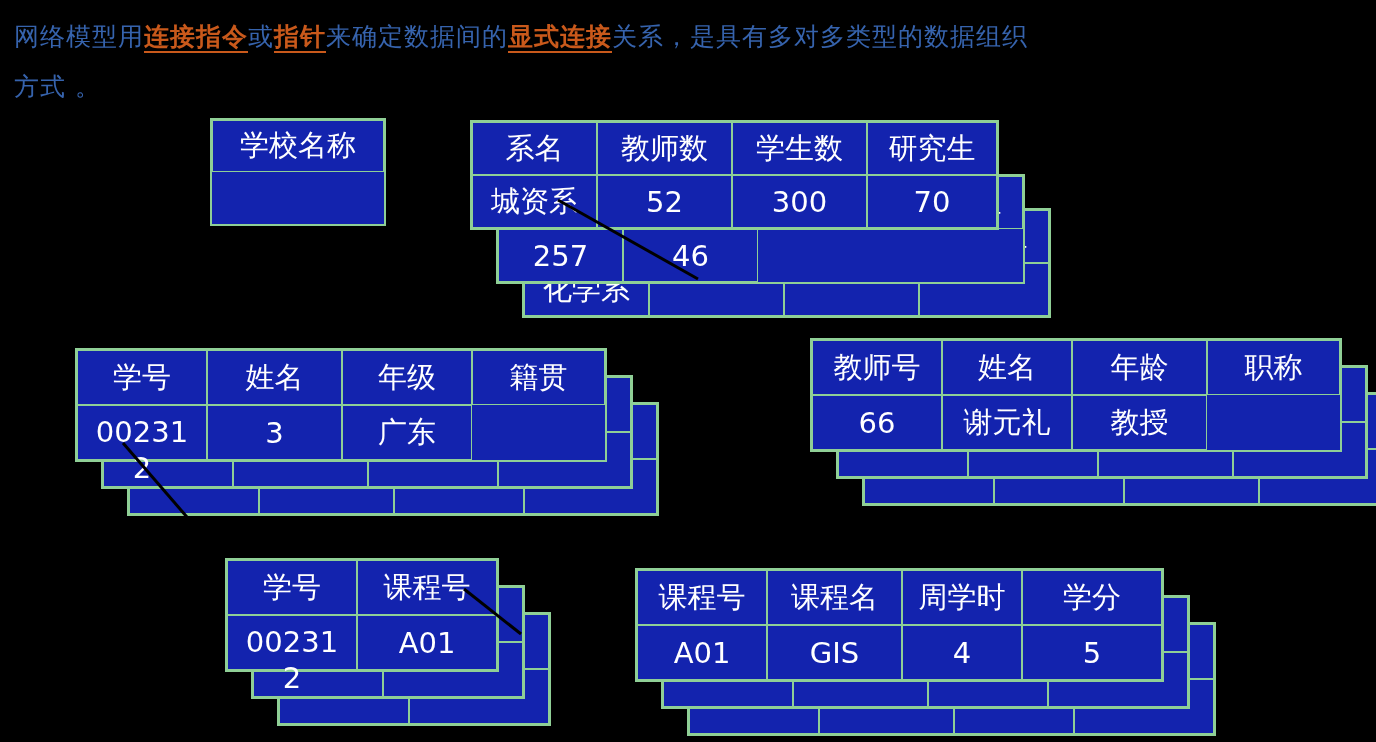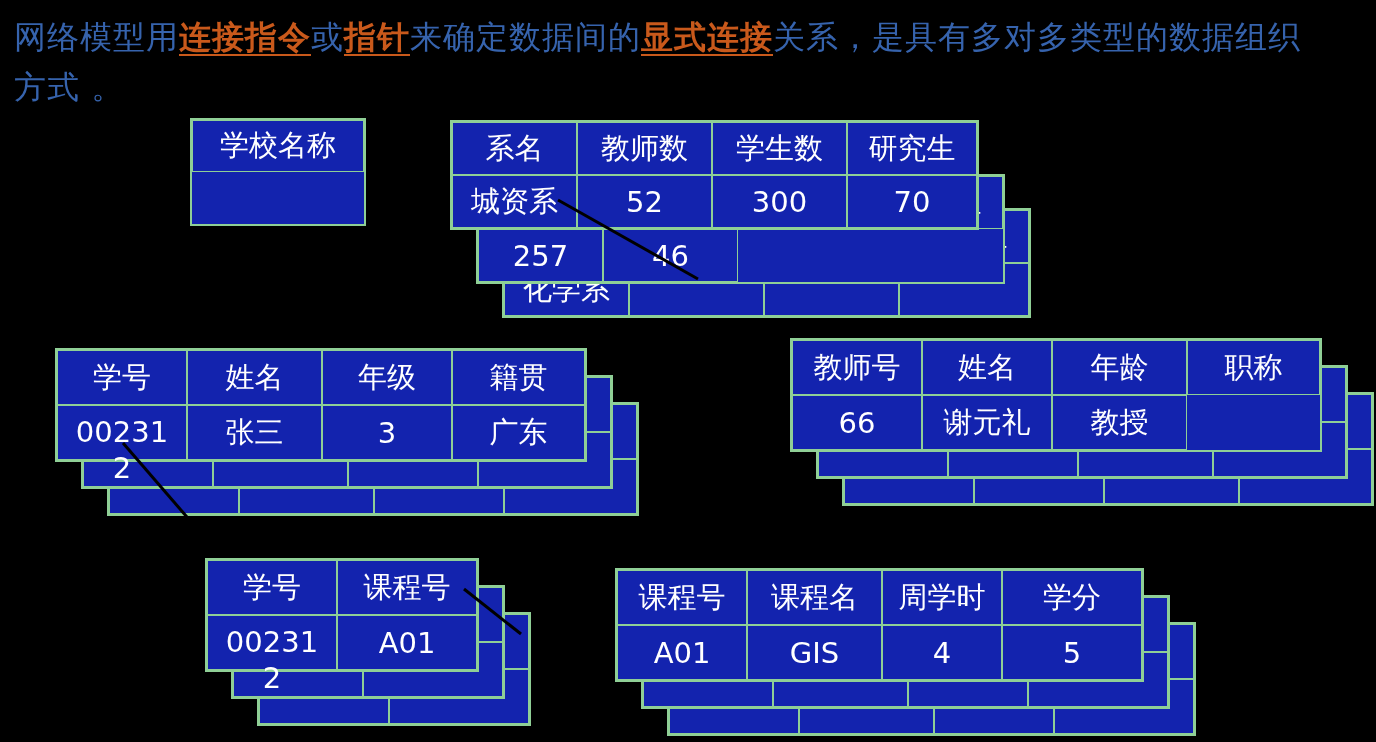--- a/index.html
+++ b/index.html
@@ -4,30 +4,31 @@
 <style>
   * { margin:0; padding:0; box-sizing:border-box; }
   html,body { width:1376px; height:742px; overflow:hidden; }
   body {
     position:relative;
     background: var(--background, #000000);
     font-family: "DejaVu Sans", "Liberation Sans", sans-serif;
   }
   .intro {
     position:absolute; left:14px; top:12px; width:1350px;
-    font-size:32px; line-height:50px; letter-spacing:1px;
+    font-size:25px; line-height:50px; letter-spacing:1px;
   }
   .blue   { color: var(--text-blue, #3663AD); }
   .orange { color: var(--text-orange, #C9591B); font-weight:bold;
             text-decoration:underline; text-underline-offset:6px; text-decoration-thickness:2px; }
   .stack  { position:absolute; }
   .tbl {
     position:absolute; display:grid;
     background: var(--table-fill, #1323AE);
     border: 2px solid var(--table-border, #8FCF96);
+    margin-left: 20px;
   }
   .cell {
     border: 1px solid var(--table-border, #8FCF96);
     color: var(--cell-text, #FFFFFF);
     font-size:29px;
     display:flex; align-items:center; justify-content:center;
     overflow:visible; white-space:nowrap;
   }
   .cell.wrap2 {
     white-space:normal; word-break:break-all; text-align:center;
@@ -100,21 +101,20 @@
     <div class="cell"></div>
     <div class="cell"></div>
     <div class="cell"></div>
   </div>
   <div class="tbl" style="left:0;top:0;grid-template-columns:130px 135px 130px 133px;grid-template-rows:55px 55px;">
     <div class="cell">学号</div>
     <div class="cell">姓名</div>
     <div class="cell">年级</div>
     <div class="cell">籍贯</div>
     <div class="cell wrap2">002312</div>
-    <div class="cell">张三</div>
     <div class="cell">3</div>
     <div class="cell">广东</div>
   </div>
 </div>
 
 <div class="stack" style="left:790px;top:338px;">
   <div class="tbl" style="left:52px;top:54px;grid-template-columns:130px 130px 135px 133px;grid-template-rows:55px 55px;">
     <div class="cell">教师号</div>
     <div class="cell">姓名</div>
     <div class="cell">年龄</div>

